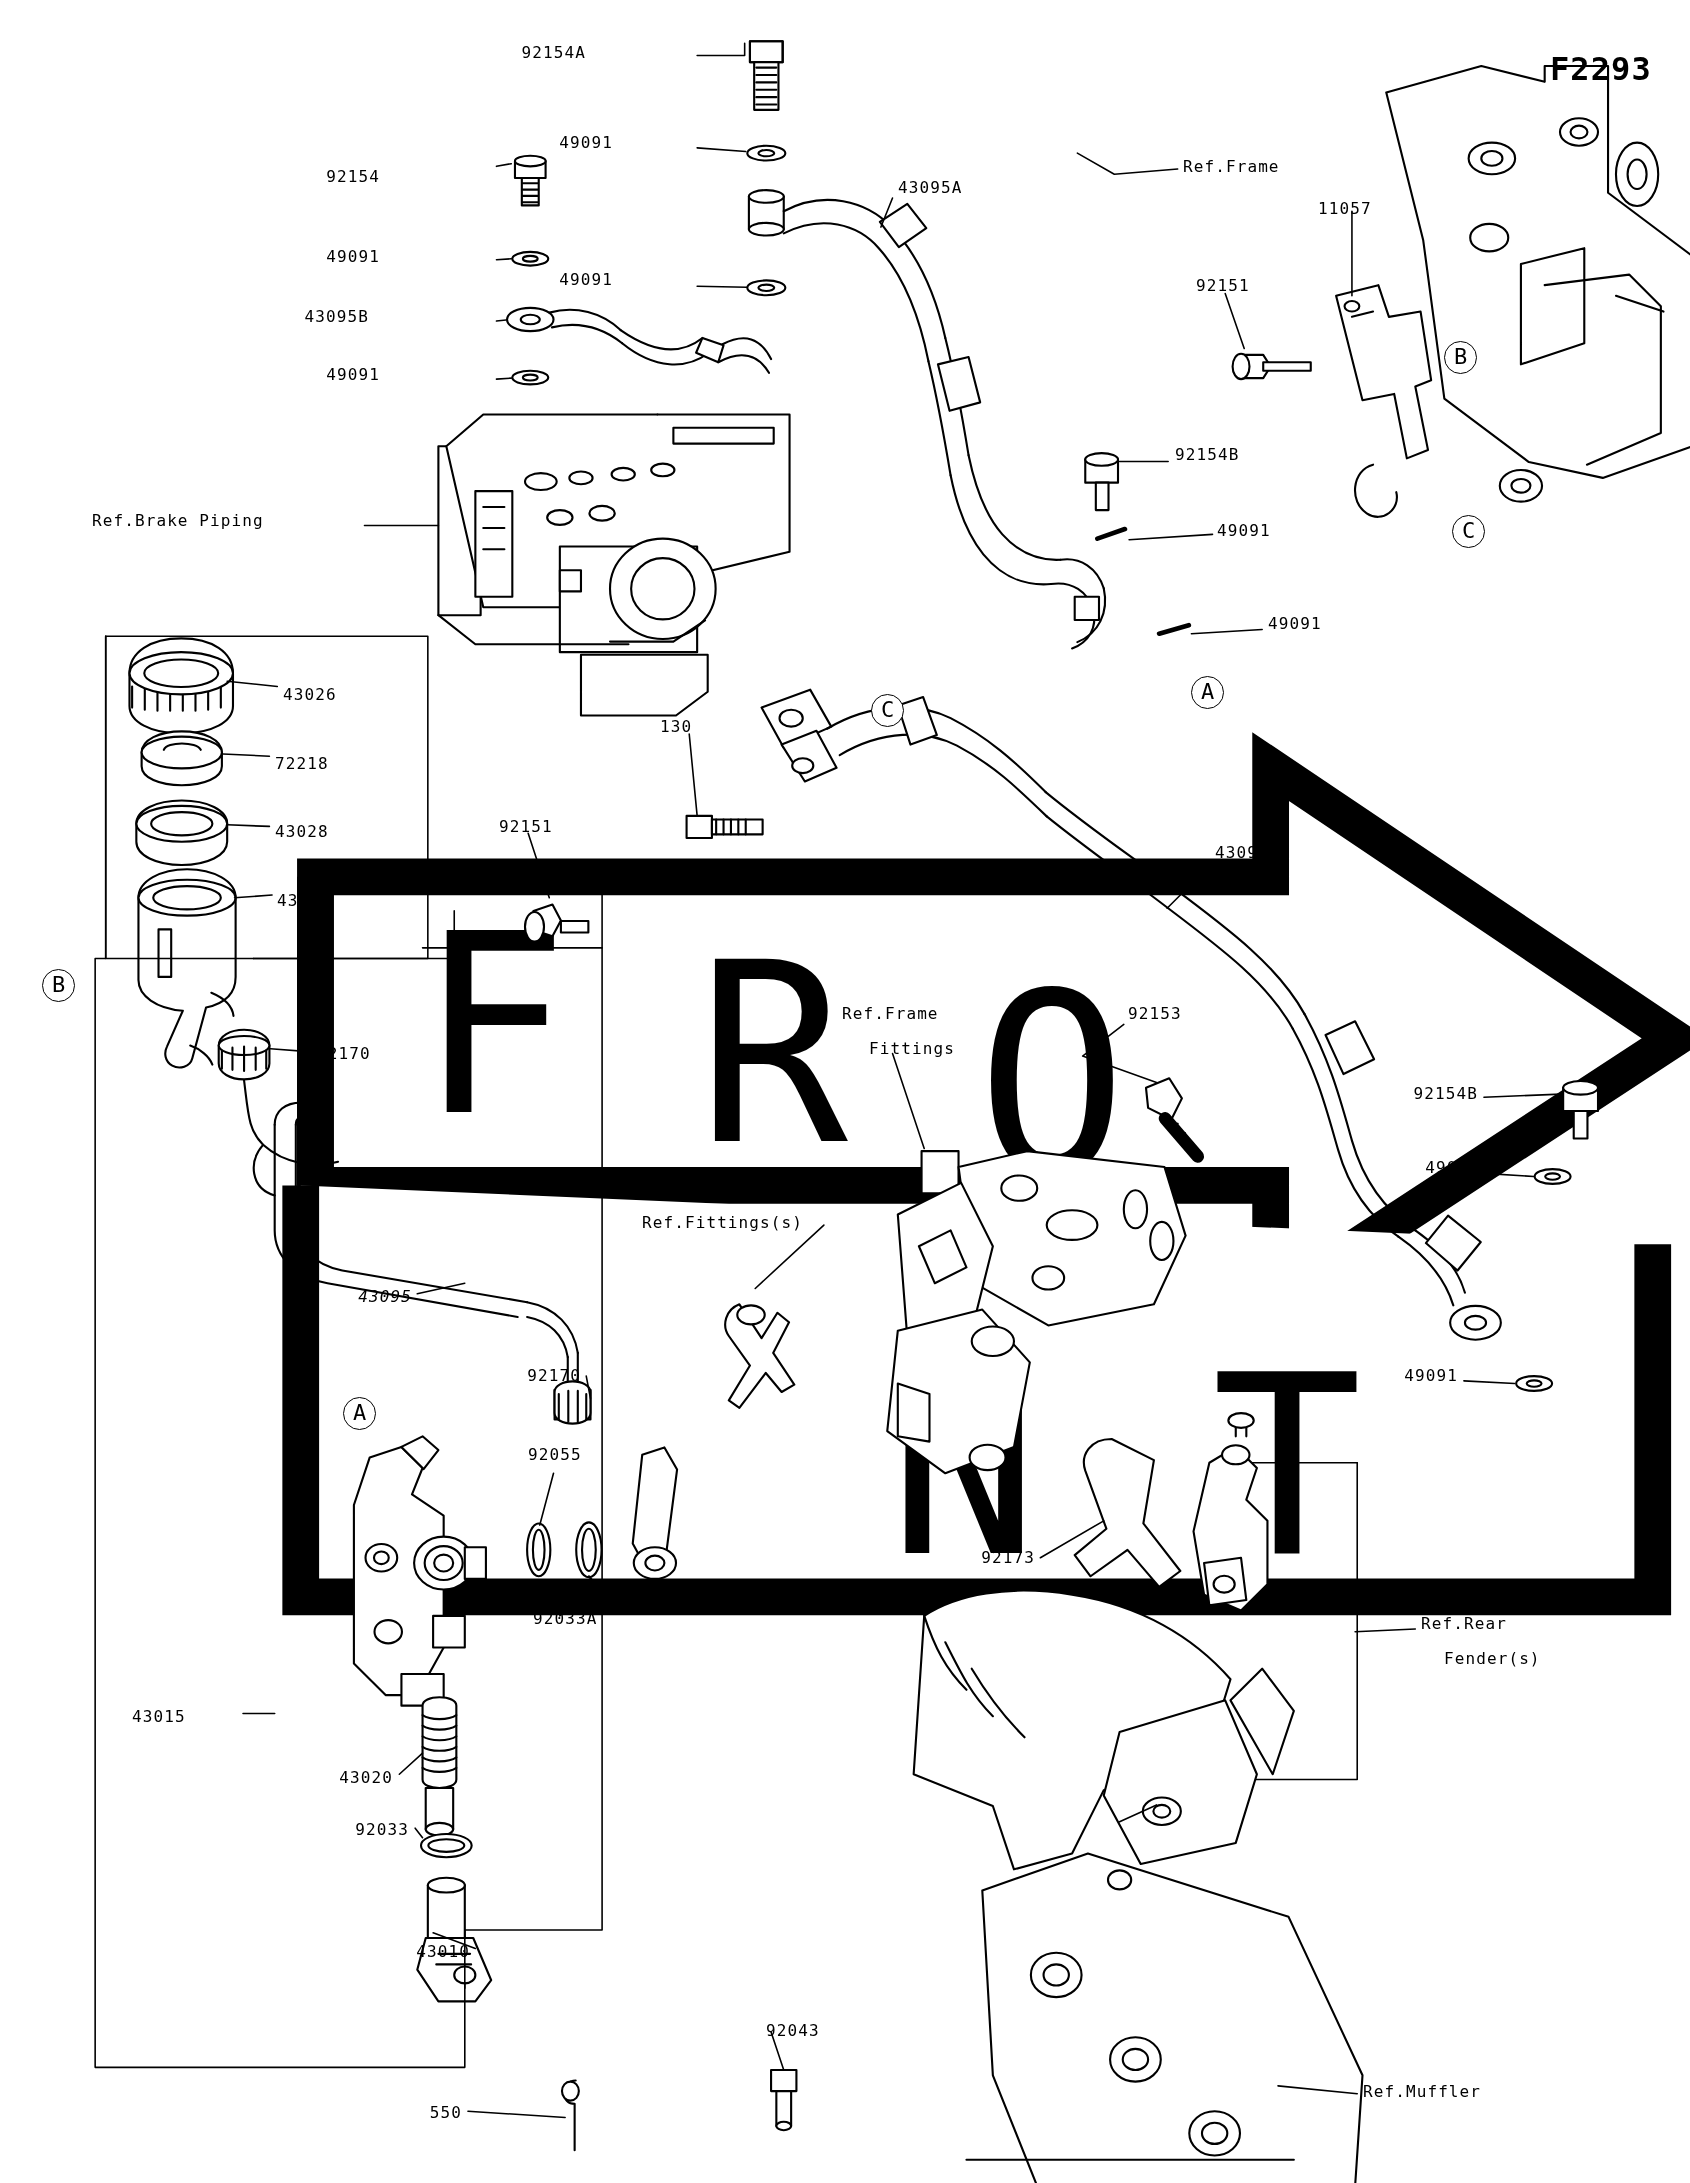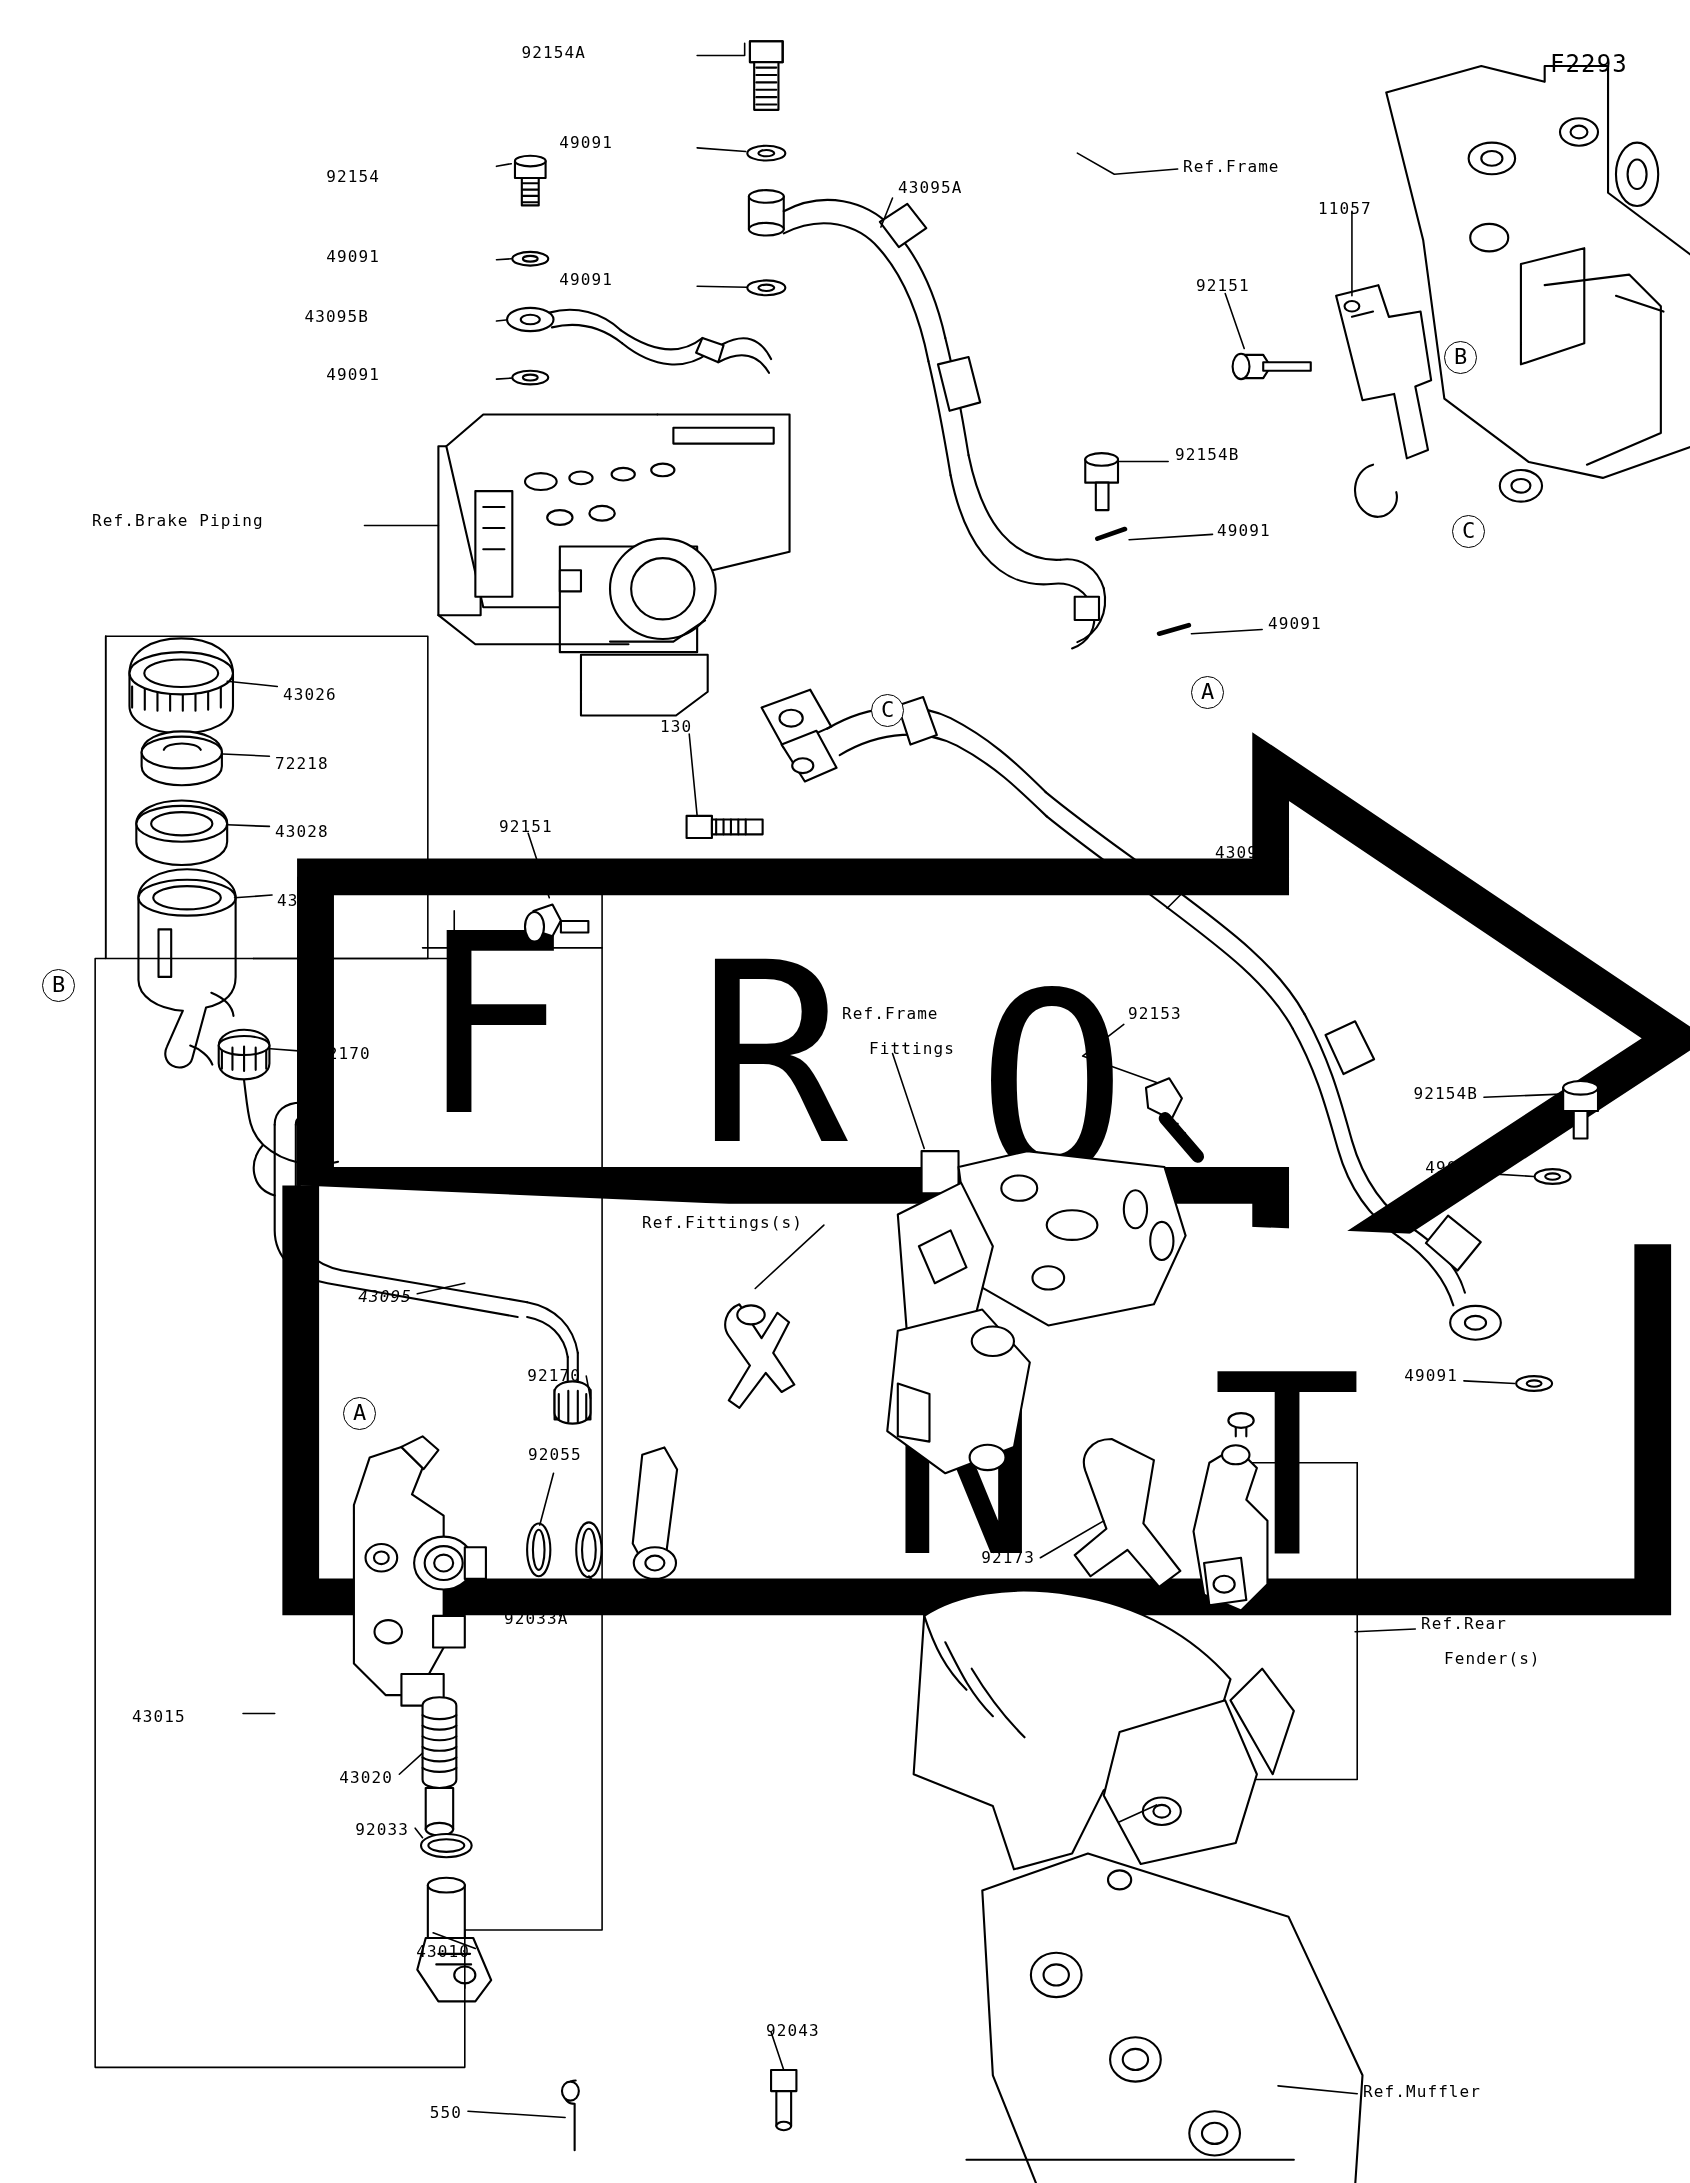--- a/index.html
+++ b/index.html
@@ -27,23 +27,24 @@
     font-size: 16px;
     letter-spacing: 1.1px;
     white-space: pre;
     color: #000;
     line-height: 1.28;
   }
   .lbl.r { text-align: right; }
   .sheetcode {
     position: absolute;
     font-family: "DejaVu Sans Mono", monospace;
-    font-size: 24px;
+    font-size: 32px;
     letter-spacing: 1.1px;
     color: #000;
+    font-weight: bold;
   }
   .circref {
     position: absolute;
     width: 33px;
     height: 33px;
     border: 1.6px solid #000;
     border-radius: 50%;
     box-sizing: border-box;
     text-align: center;
     font-family: "DejaVu Sans Mono", monospace;
@@ -511,21 +512,21 @@
   <div class="lbl" style="left:275px; top:754px;">72218</div>
   <div class="lbl" style="left:275px; top:822px;">43028</div>
   <div class="lbl" style="left:277px; top:891px;">43078</div>
   <div class="lbl" style="left:499px; top:817px;">92151</div>
   <div class="lbl" style="left:660px; top:717px;">130</div>
   <div class="lbl" style="left:317px; top:1044px;">92170</div>
   <div class="lbl r" style="left:254px; top:1287px; width:158px;font-style:italic;">43095</div>
   <div class="lbl r" style="left:423px; top:1366px; width:158px;">92170</div>
   <div class="lbl" style="left:528px; top:1445px;">92055</div>
   <div class="lbl" style="left:639px; top:1578px;">13159</div>
-  <div class="lbl" style="left:504px; top:1609px;">92033A</div>
+  <div class="lbl" style="left:533px; top:1609px;">92033A</div>
   <div class="lbl" style="left:132px; top:1707px;">43015</div>
   <div class="lbl r" style="left:235px; top:1768px; width:158px;">43020</div>
   <div class="lbl r" style="left:251px; top:1820px; width:158px;">92033</div>
   <div class="lbl r" style="left:312px; top:1942px; width:158px;">43010</div>
   <div class="lbl r" style="left:367px; top:2103px; width:95px;">550</div>
   <div class="lbl" style="left:766px; top:2021px;">92043</div>
   <div class="lbl" style="left:842px; top:1004px;">Ref.Frame</div>
   <div class="lbl" style="left:869px; top:1039px;">Fittings</div>
   <div class="lbl" style="left:1128px; top:1004px;">92153</div>
   <div class="lbl" style="left:1215px; top:843px;">43095C</div>

